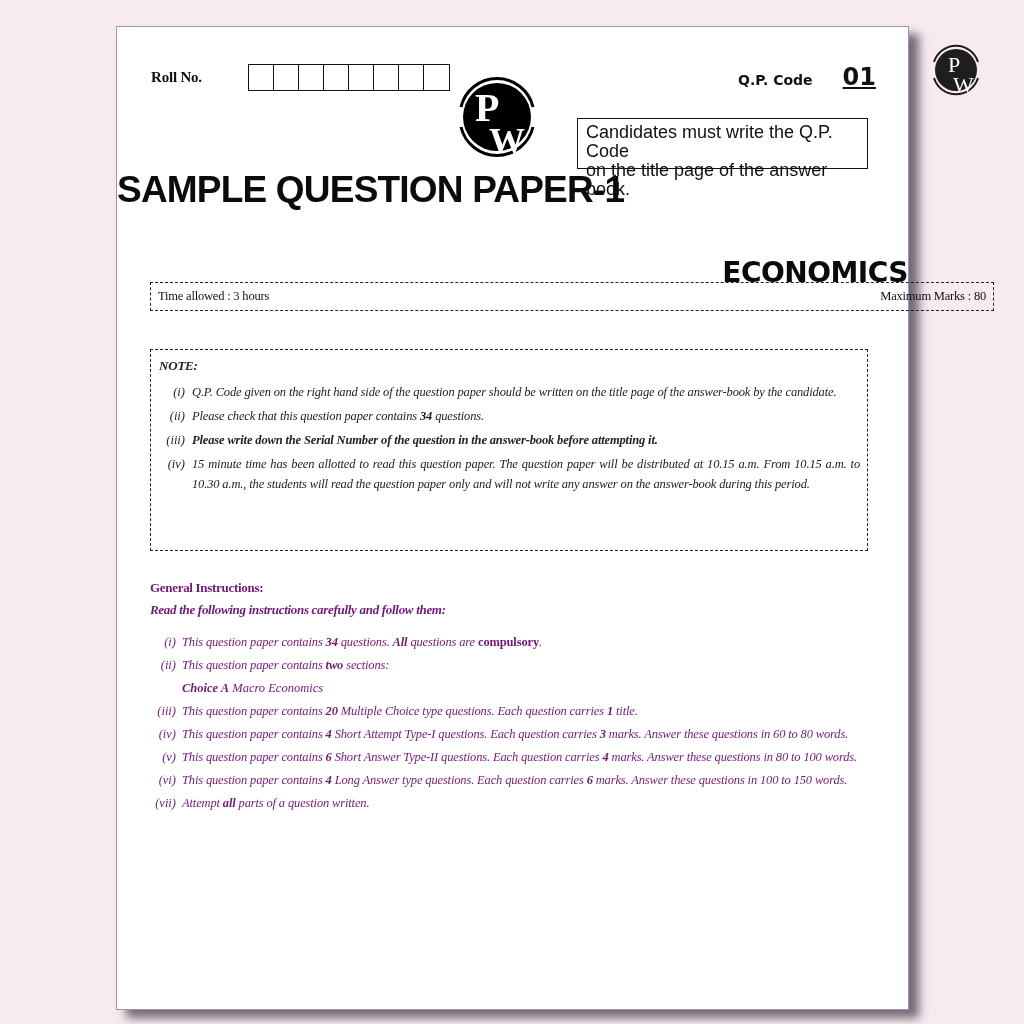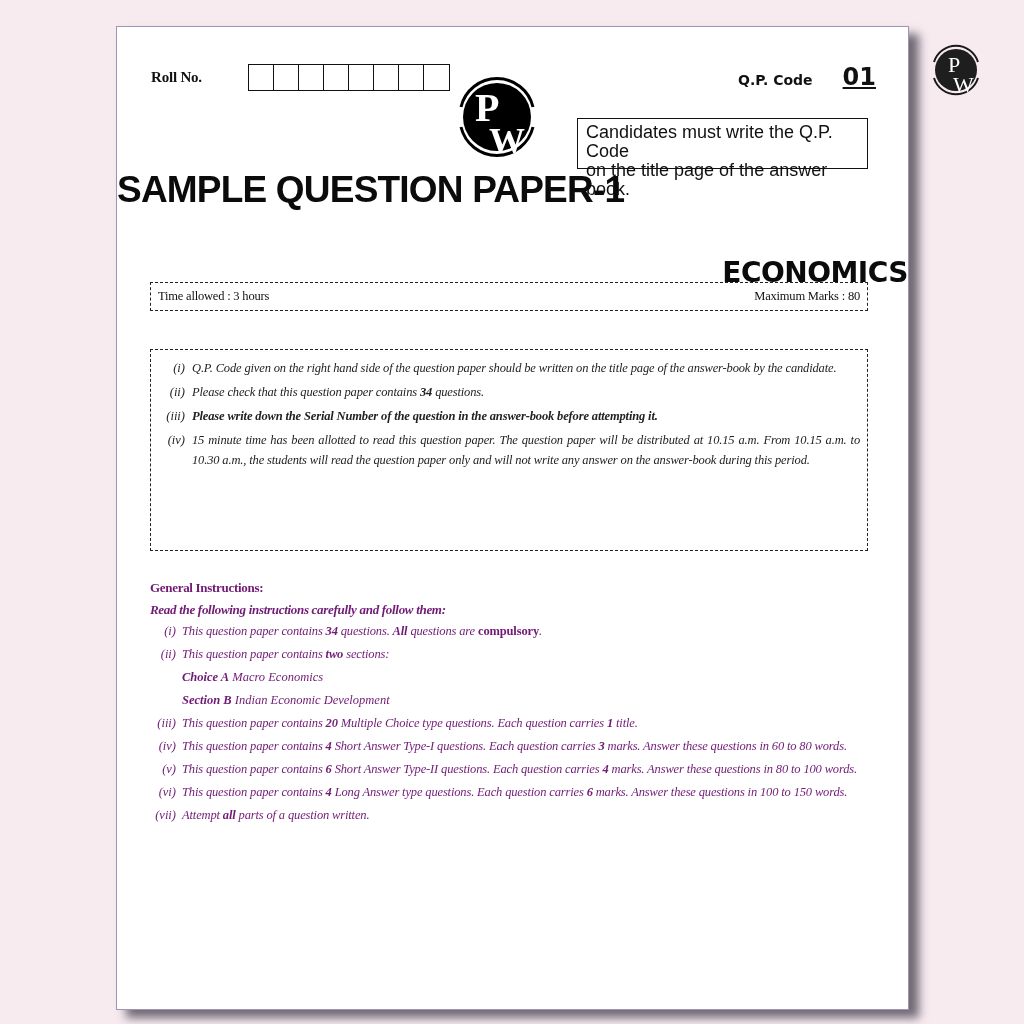--- a/index.html
+++ b/index.html
@@ -76,21 +76,21 @@
     .subtitle {
       position: absolute; left: 0; right: 0; top: 197px;
       text-align: right;
       font-family: "DejaVu Sans", sans-serif; font-weight: bold;
       font-size: 28px; letter-spacing: -0.5px; color: #0b0b0b; margin-top: 32px;
     }
 
     
     .meta-box {
       position: absolute; left: 33px; top: 255px;
-      width: 718px; height: 29px;
+      width: 844px; height: 29px;
       border: 1.3px dashed #222;
       display: flex; justify-content: space-between; align-items: center;
       padding: 0 7px;
       font-size: 12.5px; letter-spacing: -0.2px;
     }
 
     
     .note-box {
       position: absolute; left: 33px; top: 322px;
       width: 718px; height: 202px;
@@ -103,21 +103,21 @@
     .note-item .num { width: 33px; flex: none; text-align: right; padding-right: 7px; }
     .note-item .txt { flex: 1; text-align: justify; letter-spacing: -0.15px; }
     .bold { font-weight: bold; }
 
     
     .gi {
       position: absolute; left: 33px; top: 553px; width: 718px;
       font-size: 12.5px; color: #701a75;
     }
     .gi-title { font-weight: bold; font-size: 13px; margin-bottom: 6px; letter-spacing: -0.3px; }
-    .gi-sub { font-weight: bold; font-style: italic; font-size: 13px; margin-bottom: 6px; letter-spacing: -0.3px; }
+    .gi-sub { font-weight: bold; font-style: italic; font-size: 13px; margin-bottom: 17px; letter-spacing: -0.3px; }
     .gi-item { display: flex; font-style: italic; line-height: 15px; margin-bottom: 8px; }
     .gi-item .num { width: 32px; flex: none; text-align: right; padding-right: 6px; }
     .gi-item .txt { flex: 1; text-align: justify; letter-spacing: -0.15px; }
     .gi-section { padding-left: 32px; font-style: italic; line-height: 15px; margin-bottom: 8px; }
   </style>
 </head>
 <body>
 
 <div class="corner-logo">
   <svg width="60" height="60" viewBox="0 0 60 60">
@@ -166,20 +166,21 @@
 
   <div class="title">SAMPLE QUESTION PAPER-1</div>
   <div class="subtitle">ECONOMICS</div>
 
   <div class="meta-box">
     <span>Time allowed : 3 hours</span>
     <span>Maximum Marks : 80</span>
   </div>
 
   <div class="note-box">
+    <div class="note-title">NOTE:</div>
     <div class="note-item">
       <span class="num">(i)</span>
       <span class="txt">Q.P. Code given on the right hand side of the question paper should be written on the title page of the answer-book by the candidate.</span>
     </div>
     <div class="note-item">
       <span class="num">(ii)</span>
       <span class="txt"><span>Please check that this question paper contains </span><span class="bold">34</span><span> questions.</span></span>
     </div>
     <div class="note-item">
       <span class="num">(iii)</span>
@@ -198,29 +199,28 @@
     <div class="gi-item">
       <span class="num">(i)</span>
       <span class="txt"><span>This question paper contains </span><span class="bold">34</span><span> questions. </span><span class="bold">All</span><span> questions are </span><span class="bold" style="font-style:normal">compulsory</span><span>.</span></span>
     </div>
 
     <div class="gi-item">
       <span class="num">(ii)</span>
       <span class="txt"><span>This question paper contains </span><span class="bold">two</span><span> sections:</span></span>
     </div>
     <div class="gi-section"><span class="bold">Choice A</span><span> Macro Economics</span></div>
-    <div class="gi-section"><span class="bold">Section B</span><span> Indian Economic Development</span></div>
 
     <div class="gi-item">
       <span class="num">(iii)</span>
       <span class="txt"><span>This question paper contains </span><span class="bold">20</span><span> Multiple Choice type questions. Each question carries </span><span class="bold">1</span><span> title.</span></span>
     </div>
     <div class="gi-item">
       <span class="num">(iv)</span>
-      <span class="txt"><span>This question paper contains </span><span class="bold">4</span><span> Short Answer Type-I questions. Each question carries </span><span class="bold">3</span><span> marks. Answer these questions in 60 to 80 words.</span></span>
+      <span class="txt"><span>This question paper contains </span><span class="bold">4</span><span> Short Attempt Type-I questions. Each question carries </span><span class="bold">3</span><span> marks. Answer these questions in 60 to 80 words.</span></span>
     </div>
     <div class="gi-item">
       <span class="num">(v)</span>
       <span class="txt"><span>This question paper contains </span><span class="bold">6</span><span> Short Answer Type-II questions. Each question carries </span><span class="bold">4</span><span> marks. Answer these questions in 80 to 100 words.</span></span>
     </div>
     <div class="gi-item">
       <span class="num">(vi)</span>
       <span class="txt"><span>This question paper contains </span><span class="bold">4</span><span> Long Answer type questions. Each question carries </span><span class="bold">6</span><span> marks. Answer these questions in 100 to 150 words.</span></span>
     </div>
     <div class="gi-item">

